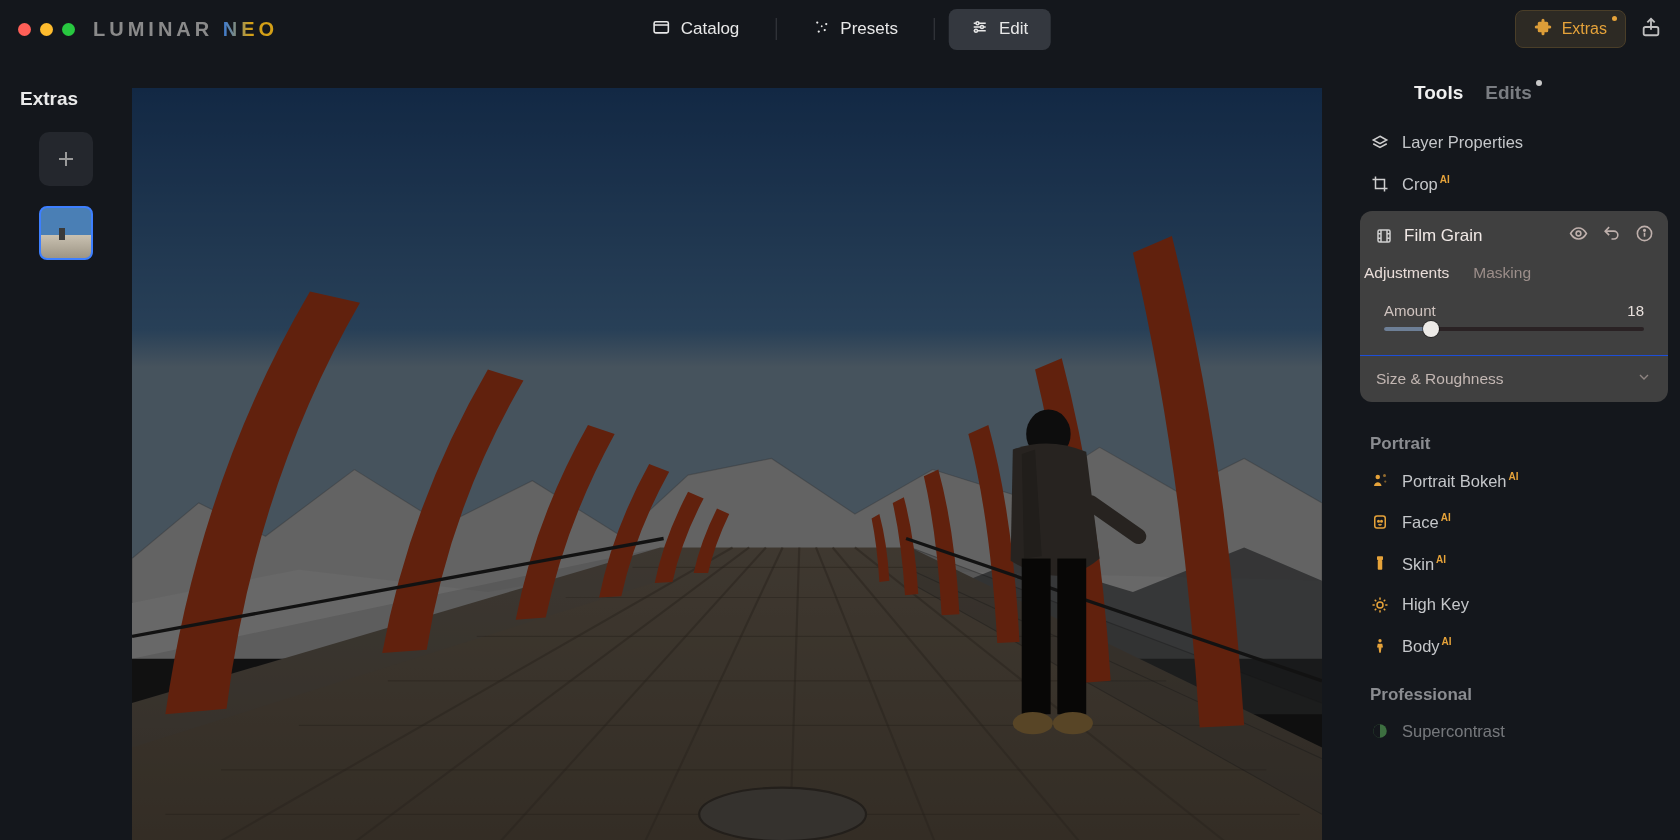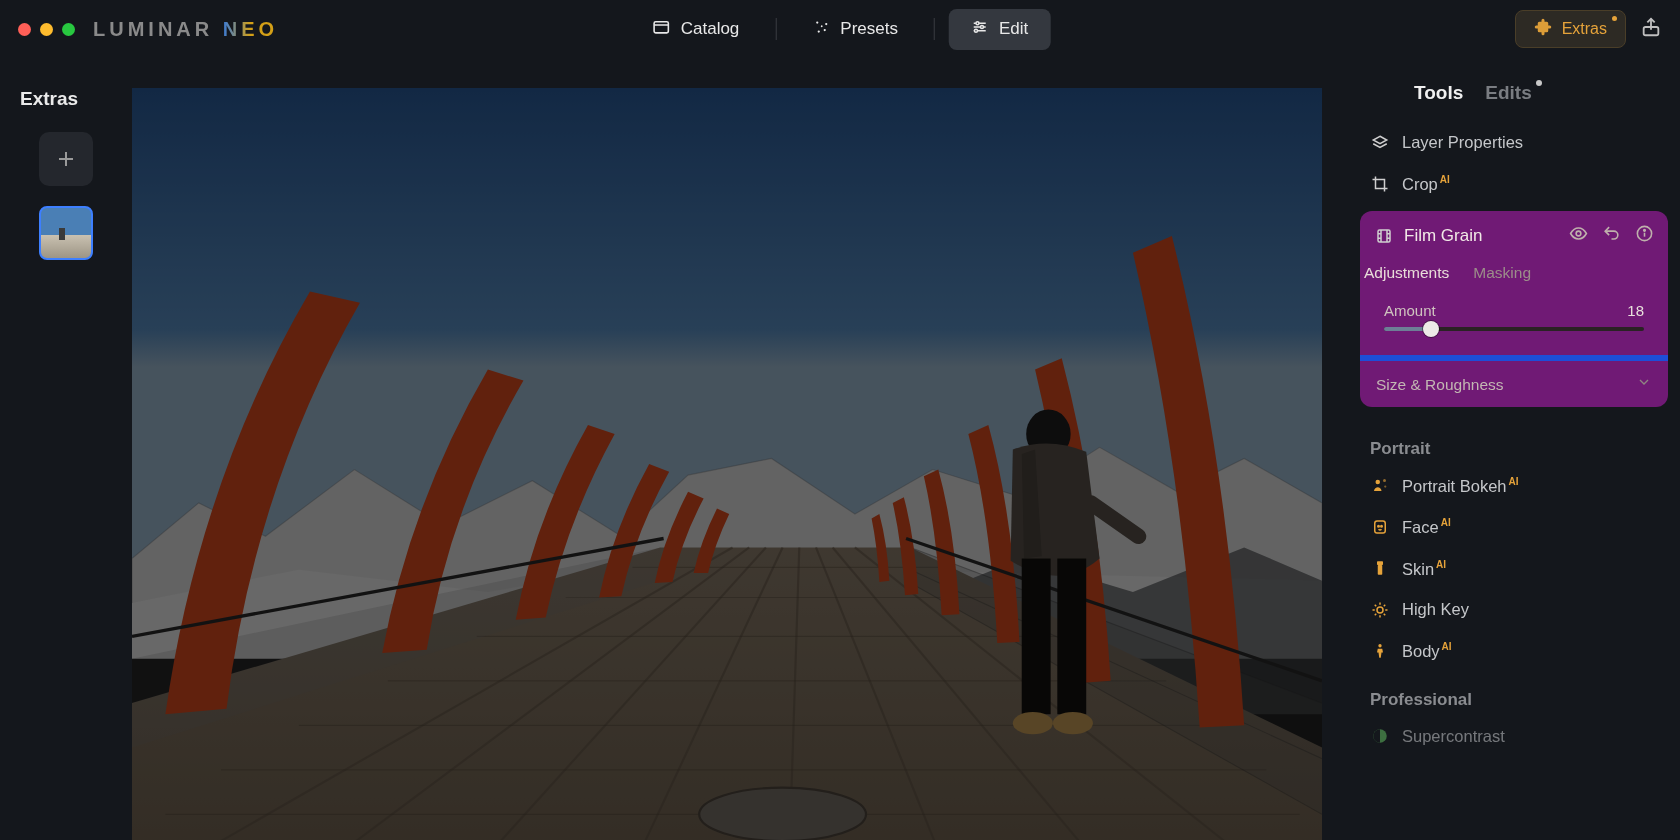--- a/index.html
+++ b/index.html
@@ -148,21 +148,21 @@
   .iconbox.accent { color:#e6a33a; }
 
   .section-header {
     font-size: 17px;
     color: #8a8c90;
     font-weight: 600;
     padding: 18px 10px 6px 10px;
   }
 
   .active-tool {
-    background: #701a75;
+    background: #404040;
     border-radius: 12px;
     margin: 6px 0 14px 0;
     padding: 0;
   }
   .active-tool-head {
     display:flex; align-items:center; gap:10px;
     padding: 13px 14px 10px 14px;
     color:#f1e9e6;
     font-size: 17px;
     font-weight: 500;
@@ -182,22 +182,22 @@
     position:absolute; left:0; top:0; height:100%;
     background:#6d7f96; border-radius:2px;
   }
   .slider-knob {
     position:absolute; top:50%; transform:translate(-50%,-50%);
     width:16px; height:16px; border-radius:50%; background:#eceae7;
     box-shadow: 0 0 0 1px rgba(0,0,0,.4);
     cursor:grab;
   }
   .collapsible {
-    display:flex; align-items:flex-end; padding:13px 16px;
-    border-top:6px solid #1d4ed8;
+    display:flex; align-items:center; padding:13px 16px;
+    border-top:1px solid #1d4ed8;
     color:#c3b7b3; font-size:15.5px;
     cursor:pointer;
   }
   .collapsible .chev { margin-left:auto; color:#8f8582; }
 </style>
 </head>
 <body>
 
 <div class="topbar">
   <div class="traffic">

